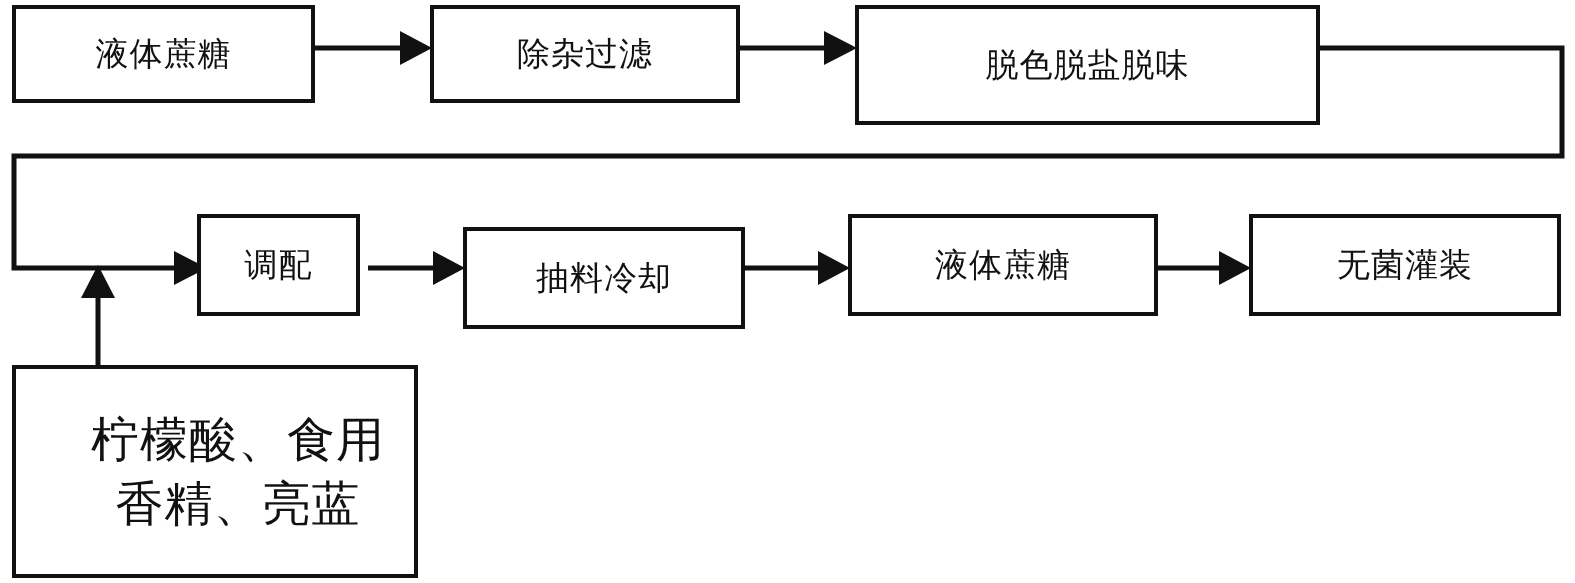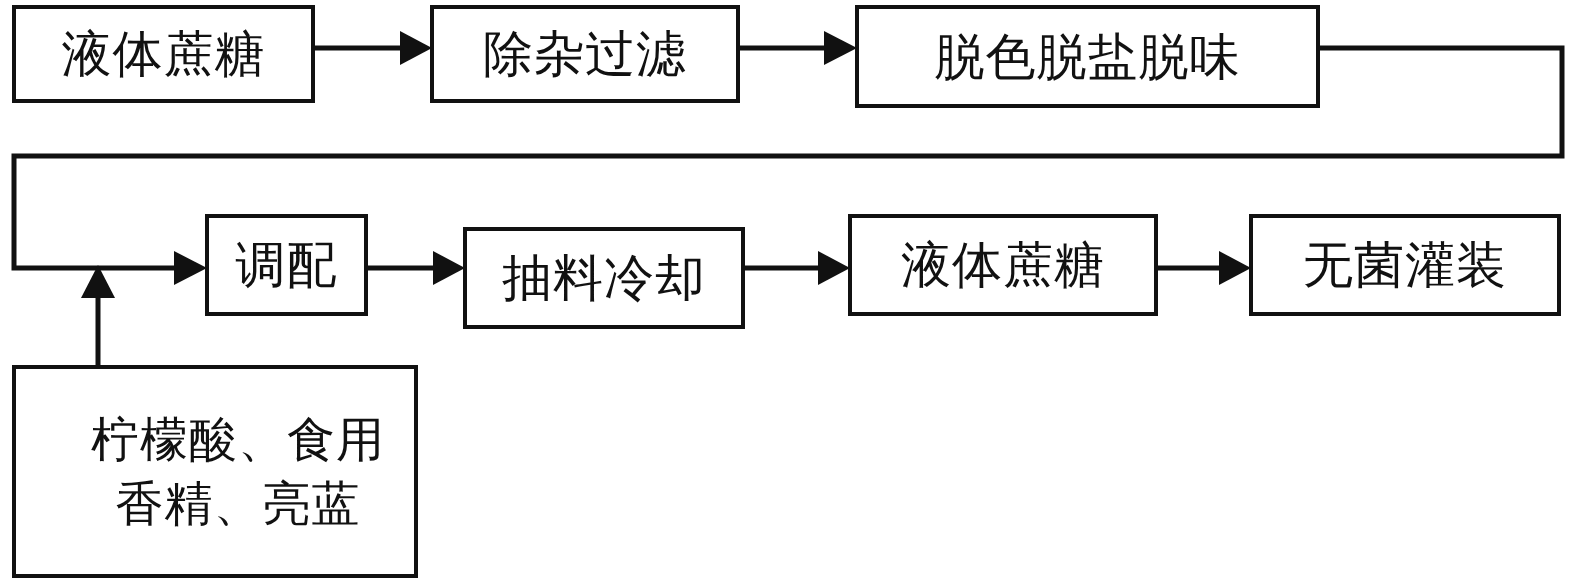--- a/index.html
+++ b/index.html
@@ -30,21 +30,21 @@
     box-sizing: border-box;
     border: 4px solid #111111;
     background: #ffffff;
     display: flex;
     align-items: center;
     justify-content: center;
     text-align: center;
   }
   .node-label {
     font-family: "DejaVu Serif", "Liberation Serif", serif;
-    font-size: 50px;
+    font-size: 33px;
     line-height: 1.16;
     color: #111111;
     letter-spacing: 1px;
     white-space: pre-line;
     font-weight: 400;
   }
   .node-label.multiline {
     font-size: 48px;
     line-height: 1.32;
     margin-left: 46px;
@@ -105,25 +105,25 @@
   </svg>
 
   <div class="node-box" style="left:12px; top:5px; width:303px; height:98px;">
     <span class="node-label">液体蔗糖</span>
   </div>
 
   <div class="node-box" style="left:430px; top:5px; width:310px; height:98px;">
     <span class="node-label">除杂过滤</span>
   </div>
 
-  <div class="node-box" style="left:855px; top:5px; width:465px; height:103px;text-align:center;">
+  <div class="node-box" style="left:855px; top:5px; width:465px; height:120px;text-align:center;">
     <span class="node-label">脱色脱盐脱味</span>
   </div>
 
-  <div class="node-box" style="left:205px; top:214px; width:163px; height:102px;">
+  <div class="node-box" style="left:197px; top:214px; width:163px; height:102px;">
     <span class="node-label">调配</span>
   </div>
 
   <div class="node-box" style="left:463px; top:227px; width:282px; height:102px;text-align:right;">
     <span class="node-label">抽料冷却</span>
   </div>
 
   <div class="node-box" style="left:848px; top:214px; width:310px; height:102px;">
     <span class="node-label">液体蔗糖</span>
   </div>

